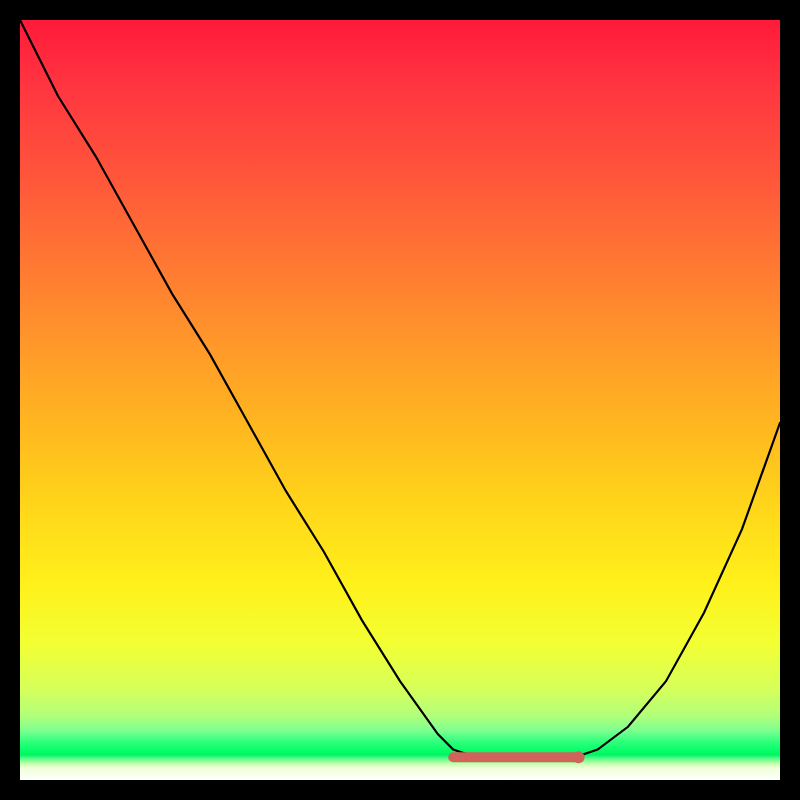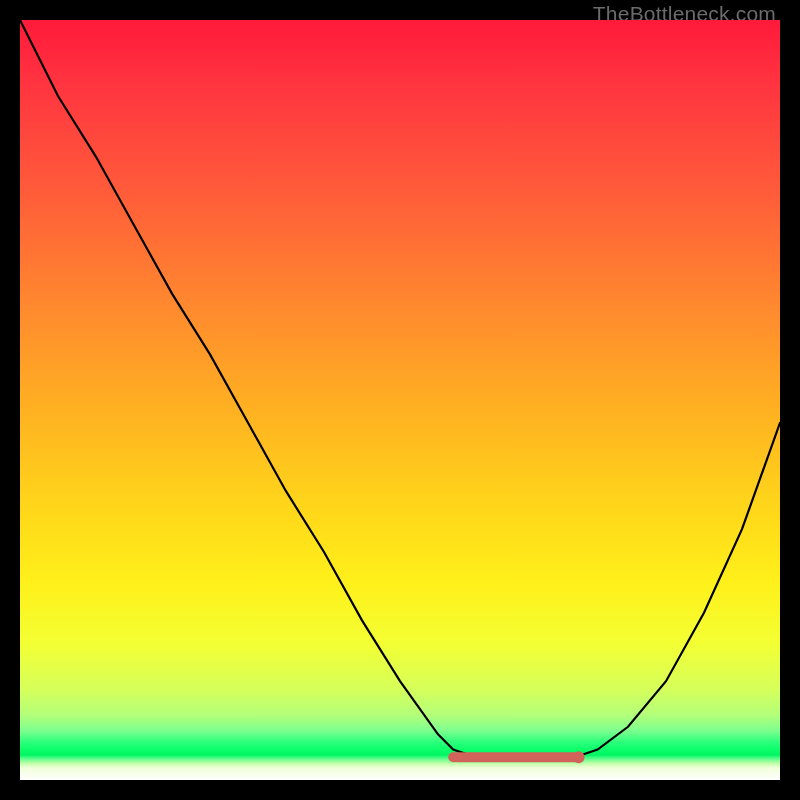--- a/index.html
+++ b/index.html
@@ -61,21 +61,20 @@
     top: 20px;
     width: 760px;
     height: 760px;
     pointer-events: none;
   }
 </style>
 </head>
 <body>
 
 <div class="frame">
-  <div class="watermark">TheBottleneck.com</div>
 
   <div class="plot-area"></div>
 
   <svg class="overlay" viewBox="0 0 760 760" preserveAspectRatio="none">
     <path d="M0.0 0.0 L38.0 76.0 L76.0 136.8 L114.0 205.2 L152.0 273.6 L190.0 334.4 L228.0 402.8 L266.0 471.2 L304.0 532.0 L342.0 600.4 L380.0 661.2 L418.0 714.4 L433.2 729.6 L456.0 737.2 L494.0 737.2 L532.0 737.2 L554.8 737.2 L577.6 729.6 L608.0 706.8 L646.0 661.2 L684.0 592.8 L722.0 509.2 L760.0 402.8" fill="none" stroke="#000000" stroke-width="2.2" stroke-linecap="round"></path>
     <path d="M433.2 737.2 L456.0 737.2 L478.8 737.2 L501.6 737.2 L524.4 737.2 L547.2 737.2 L558.6 737.2" fill="none" stroke="#d2635a" stroke-width="10" stroke-linecap="round"></path>
     <circle cx="558.6" cy="737.2" r="6" fill="#d2635a"></circle>
   </svg>
 </div>
 

